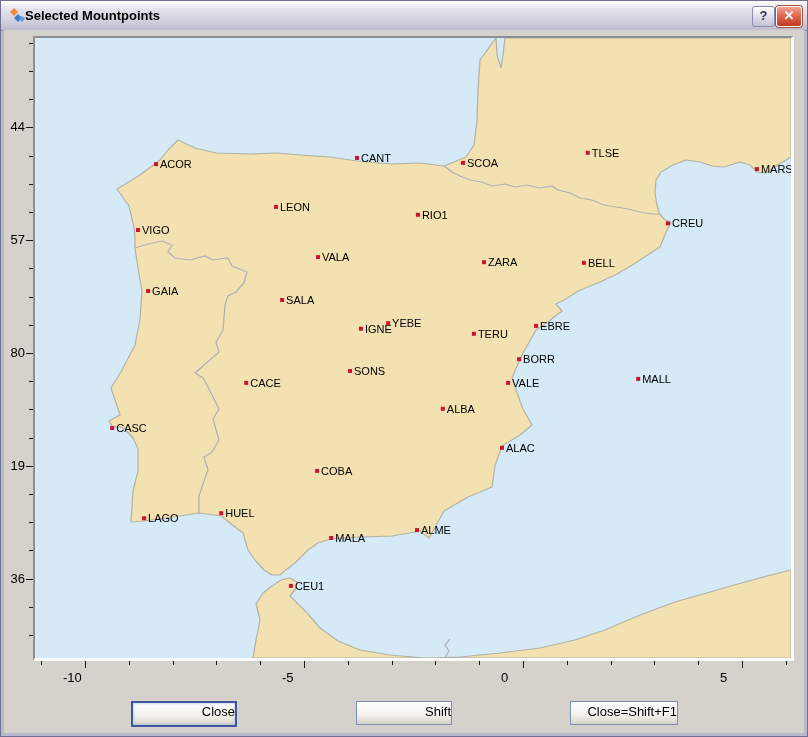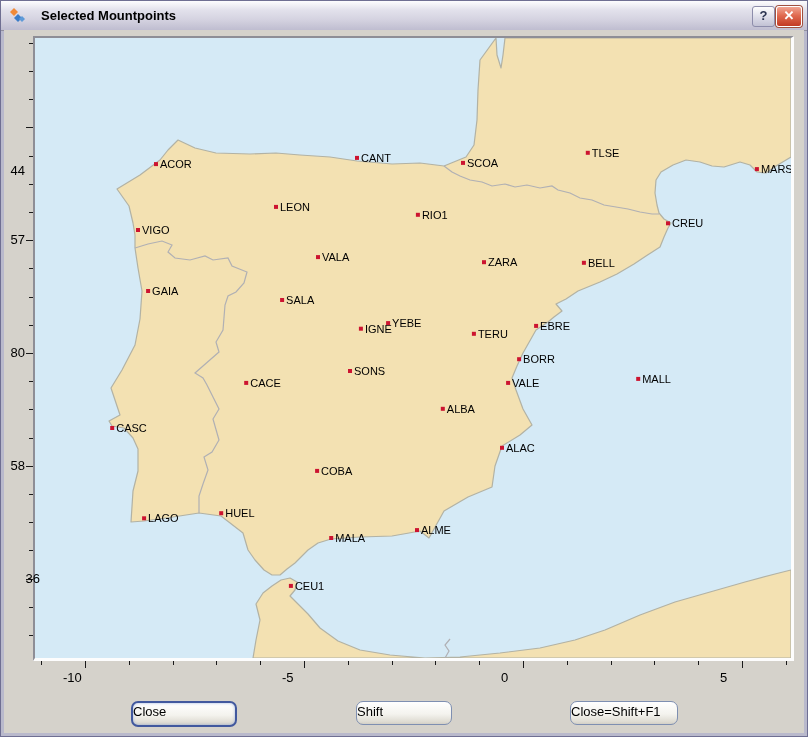--- a/index.html
+++ b/index.html
@@ -1,33 +1,33 @@
 <!DOCTYPE html>
 <html><head>
 <meta charset="utf-8">
 <style>
   html,body{margin:0;padding:0;background:#9aa0ad;font-family:"Liberation Sans",sans-serif;}
   .window{position:relative;width:808px;height:737px;background:#b9b9cc;box-shadow:inset 0 0 0 1px #6f6f92;overflow:hidden;}
   .titlebar{position:absolute;left:1px;top:1px;width:806px;height:29px;
     background:linear-gradient(180deg,#fdfdfe 0%,#e3e2ec 30%,#d4d2e0 65%,#bfbdd0 100%);
     border-bottom:1px solid #92909f;}
   .title-icon{position:absolute;left:8px;top:7px;width:16px;height:16px;}
-  .window-title{position:absolute;left:40px;top:0;height:29px;line-height:29px;font-size:13px;font-weight:bold;color:#000;}
+  .window-title{position:absolute;left:24px;top:0;height:29px;line-height:29px;font-size:13px;font-weight:bold;color:#000;}
   .tb-btn{position:absolute;top:5px;height:19px;border-radius:3px;text-align:center;line-height:17px;font-size:13px;font-weight:bold;cursor:default;}
   .tb-help{left:751px;width:21px;background:linear-gradient(180deg,#fefefe,#d9d9e6 60%,#c2c2d4);border:1px solid #8d8dab;color:#2a3350;}
   .tb-close{left:775px;width:24px;background:linear-gradient(180deg,#f0a492,#e06a50 45%,#c23a24);border:1px solid #fff;box-shadow:0 0 0 1px #a0503f;color:#fff;}
   .body{position:absolute;left:4px;top:30px;width:800px;height:703px;background:#d5d2cb;}
   .map-panel{position:absolute;left:33px;top:36px;width:756px;height:620px;background:#d5eaf6;
     border-top:2px solid #8e8e96;border-left:2px solid #8e8e96;border-bottom:3px solid #fdfdfd;border-right:3px solid #fdfdfd;}
   .map-panel svg{display:block;}
   .pt-label{font-family:"Liberation Sans",sans-serif;font-size:11px;fill:#000;}
   .tick{position:absolute;background:#1a1a1a;}
   .xlab{position:absolute;width:44px;font-size:13px;color:#000;}
   .ylab{position:absolute;width:25px;text-align:right;font-size:13px;color:#000;}
-  .btn{position:absolute;top:701px;height:22px;border-radius:7px;font-size:13px;color:#000;text-align:left;
+  .btn{position:absolute;top:701px;height:22px;border-radius:0;font-size:13px;color:#000;text-align:right;
     background:linear-gradient(180deg,#ffffff,#f4f3ee 55%,#dedbd2 90%,#d2cfc6);border:1px solid #7e8fb1;line-height:20px;cursor:default;}
   .btn-default{border:2px solid #41589e;box-shadow:inset 0 0 3px #9db2dd;line-height:18px;}
 </style>
 </head>
 <body>
 
 <div class="window">
 
   <div class="titlebar">
     <svg class="title-icon" viewBox="0 0 16 16">
@@ -144,37 +144,37 @@
     <div class="tick" style="left: 566.8px; top: 661px; width: 1px; height: 4px;"></div>
     <div class="tick" style="left: 610.6px; top: 661px; width: 1px; height: 4px;"></div>
     <div class="tick" style="left: 654.4px; top: 661px; width: 1px; height: 4px;"></div>
     <div class="tick" style="left: 698.2px; top: 661px; width: 1px; height: 4px;"></div>
     <div class="tick" style="left: 742px; top: 661px; width: 1px; height: 7px;"></div>
     <div class="xlab" style="left: 720px; top: 670px;">5</div>
     <div class="tick" style="left: 785.8px; top: 661px; width: 1px; height: 4px;"></div>
     <div class="tick" style="left: 29px; top: 635px; width: 4px; height: 1px;"></div>
     <div class="tick" style="left: 29px; top: 606.8px; width: 4px; height: 1px;"></div>
     <div class="tick" style="left: 26px; top: 578.6px; width: 7px; height: 1px;"></div>
-    <div class="ylab" style="left: 0px; top: 570.6px; padding-left: 15px;">36</div>
+    <div class="ylab" style="left: 0px; top: 570.6px;">36</div>
     <div class="tick" style="left: 29px; top: 550.4px; width: 4px; height: 1px;"></div>
     <div class="tick" style="left: 29px; top: 522.2px; width: 4px; height: 1px;"></div>
     <div class="tick" style="left: 29px; top: 494px; width: 4px; height: 1px;"></div>
     <div class="tick" style="left: 26px; top: 465.8px; width: 7px; height: 1px;"></div>
-    <div class="ylab" style="left: 0px; top: 457.8px;">58</div>
+    <div class="ylab" style="left: 0px; top: 457.8px;">19</div>
     <div class="tick" style="left: 29px; top: 437.6px; width: 4px; height: 1px;"></div>
     <div class="tick" style="left: 29px; top: 409.4px; width: 4px; height: 1px;"></div>
     <div class="tick" style="left: 29px; top: 381.2px; width: 4px; height: 1px;"></div>
     <div class="tick" style="left: 26px; top: 353px; width: 7px; height: 1px;"></div>
     <div class="ylab" style="left: 0px; top: 345px;">80</div>
     <div class="tick" style="left: 29px; top: 324.8px; width: 4px; height: 1px;"></div>
     <div class="tick" style="left: 29px; top: 296.6px; width: 4px; height: 1px;"></div>
     <div class="tick" style="left: 29px; top: 268.4px; width: 4px; height: 1px;"></div>
     <div class="tick" style="left: 26px; top: 240.2px; width: 7px; height: 1px;"></div>
     <div class="ylab" style="left: 0px; top: 232.2px;">57</div>
     <div class="tick" style="left: 29px; top: 212px; width: 4px; height: 1px;"></div>
     <div class="tick" style="left: 29px; top: 183.8px; width: 4px; height: 1px;"></div>
     <div class="tick" style="left: 29px; top: 155.6px; width: 4px; height: 1px;"></div>
     <div class="tick" style="left: 26px; top: 127.4px; width: 7px; height: 1px;"></div>
-    <div class="ylab" style="left: 0px; top: 119.4px; margin-top: 44px;">44</div>
+    <div class="ylab" style="left: 0px; top: 119.4px;">44</div>
     <div class="tick" style="left: 29px; top: 99.2px; width: 4px; height: 1px;"></div>
     <div class="tick" style="left: 29px; top: 71px; width: 4px; height: 1px;"></div>
     <div class="tick" style="left: 29px; top: 42.8px; width: 4px; height: 1px;"></div>
   </div>
 
 </body></html>

